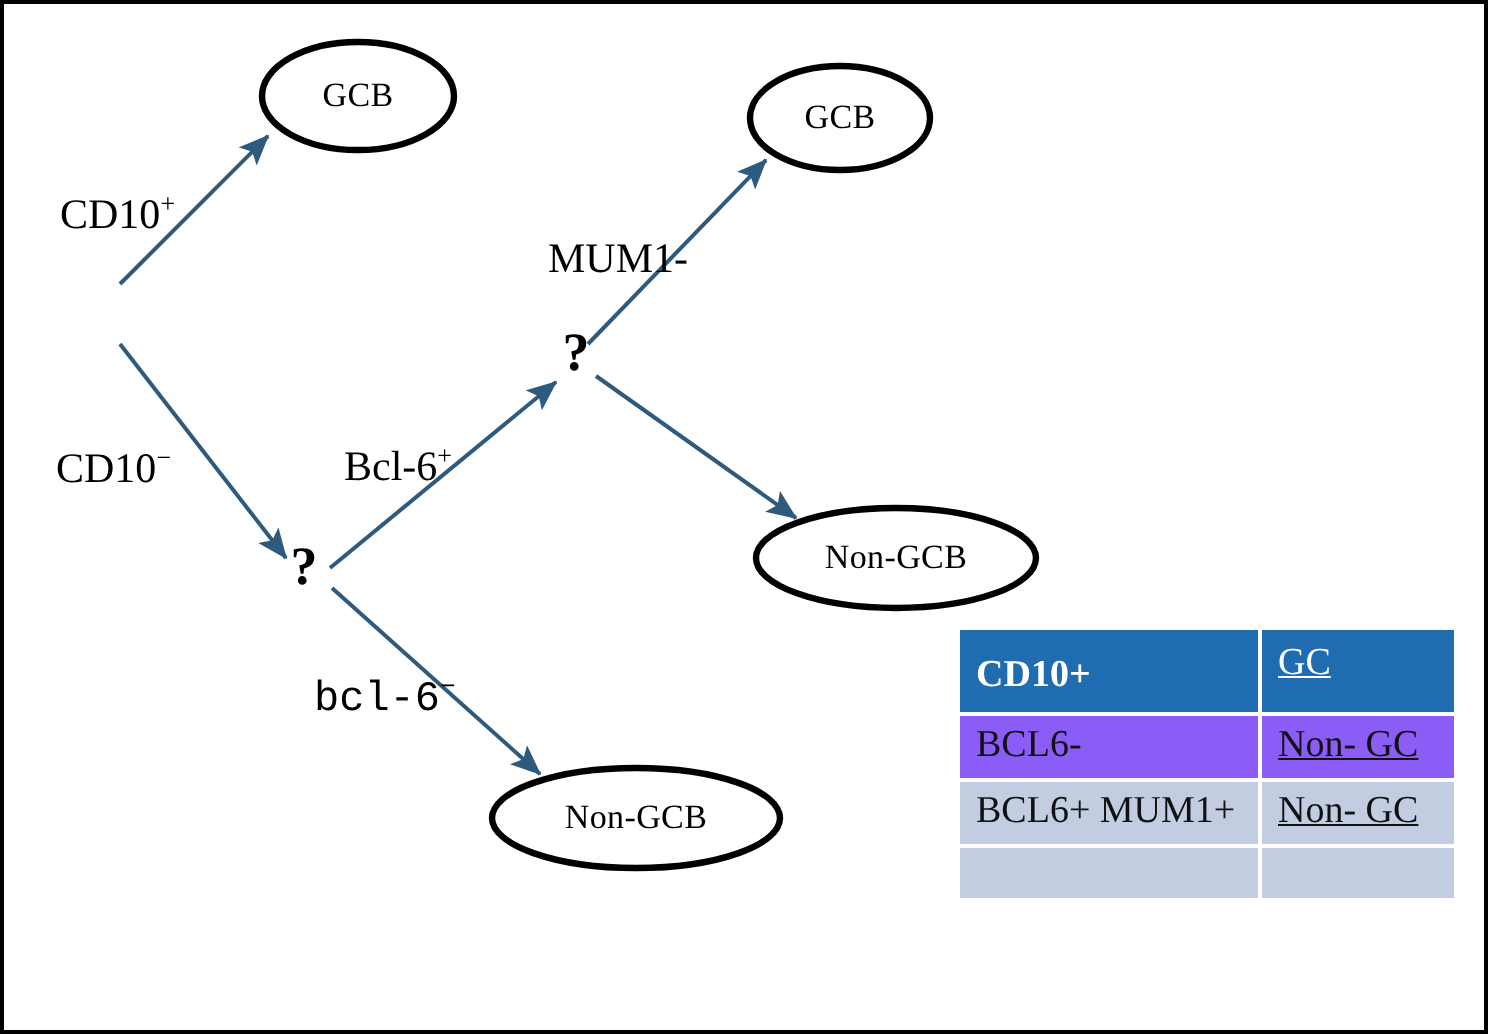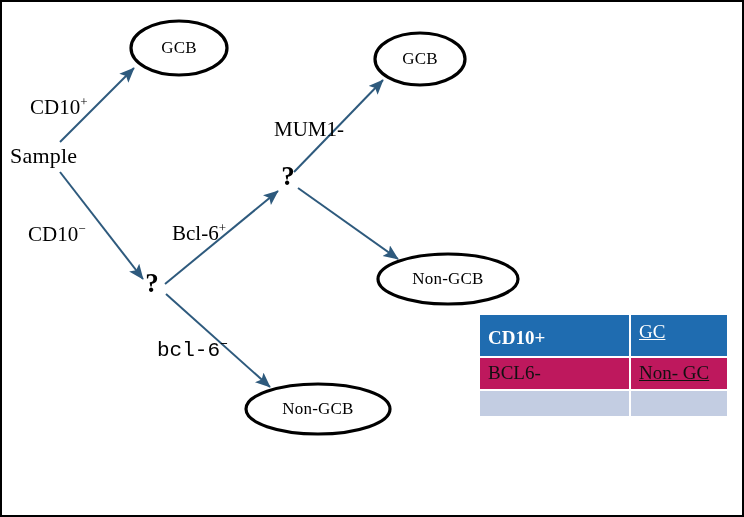--- a/index.html
+++ b/index.html
@@ -100,21 +100,21 @@
     padding-bottom: 7px;
     border-right: 2px solid #ffffff;
     border-bottom: 2px solid #ffffff;
   }
   #result-table thead th.hdr-b {
     font-weight: 400;
     vertical-align: top;
     padding-top: 6px;
   }
   #result-table tbody tr.row-dark td { background: #c3cde2; }
-  #result-table tbody tr.row-light td { background: #be185d; margin-top: 36px; }
+  #result-table tbody tr.row-light td { background: #8b5cf6; margin-top: 36px; }
   #result-table tbody tr.row-dark td { border-bottom: 2px solid #ffffff; }
   #result-table tbody tr.row-light td { border-bottom: 2px solid #ffffff; }
   #result-table tbody tr.row-empty td {
     height: 26px;
     background: #c3cde2;
     border-bottom: 0;
   }
 </style>
 </head>
 <body>
@@ -139,21 +139,20 @@
     <line x1="292" y1="170" x2="381" y2="78" stroke="#2e5a7d" stroke-width="2" marker-end="url(#arrowhead)"></line>
 
     <line x1="296" y1="186" x2="396" y2="257" stroke="#2e5a7d" stroke-width="2" marker-end="url(#arrowhead)"></line>
 
     <ellipse cx="177" cy="46" rx="48" ry="27" fill="#ffffff" stroke="#000000" stroke-width="3.2"></ellipse>
     <ellipse cx="418" cy="57" rx="45" ry="26" fill="#ffffff" stroke="#000000" stroke-width="3.2"></ellipse>
     <ellipse cx="446" cy="277" rx="70" ry="25" fill="#ffffff" stroke="#000000" stroke-width="3.2"></ellipse>
     <ellipse cx="316" cy="407" rx="72" ry="25" fill="#ffffff" stroke="#000000" stroke-width="3.2"></ellipse>
   </svg>
 
-  <div class="node-label root-text" style="left:8px; top:143px; width:100px; text-align:left;">Sample</div>
 
   <div class="node-label qmark-text" style="left:136px; top:268px; width:28px;">?</div>
   <div class="node-label qmark-text" style="left:272px; top:161px; width:28px;">?</div>
 
   <div class="node-label ellipse-text" style="left:129px; top:37px; width:96px;">GCB</div>
   <div class="node-label ellipse-text" style="left:373px; top:48px; width:90px;">GCB</div>
   <div class="node-label ellipse-text" style="left:376px; top:268px; width:140px;">Non-GCB</div>
   <div class="node-label ellipse-text" style="left:244px; top:398px; width:144px;">Non-GCB</div>
 
   <div class="edge-label" style="left:28px; top:95px;">
@@ -184,20 +183,24 @@
       <tr>
         <th class="hdr-a">CD10+</th>
         <th class="hdr-b">GC</th>
       </tr>
     </thead>
     <tbody>
       <tr class="row-light">
         <td>BCL6-</td>
         <td>Non- GC</td>
       </tr>
+      <tr class="row-dark">
+        <td>BCL6+ MUM1+</td>
+        <td>Non- GC</td>
+      </tr>
       <tr class="row-empty">
         <td></td>
         <td></td>
       </tr>
     </tbody>
   </table>
 
 </div>
 
 </body></html>

